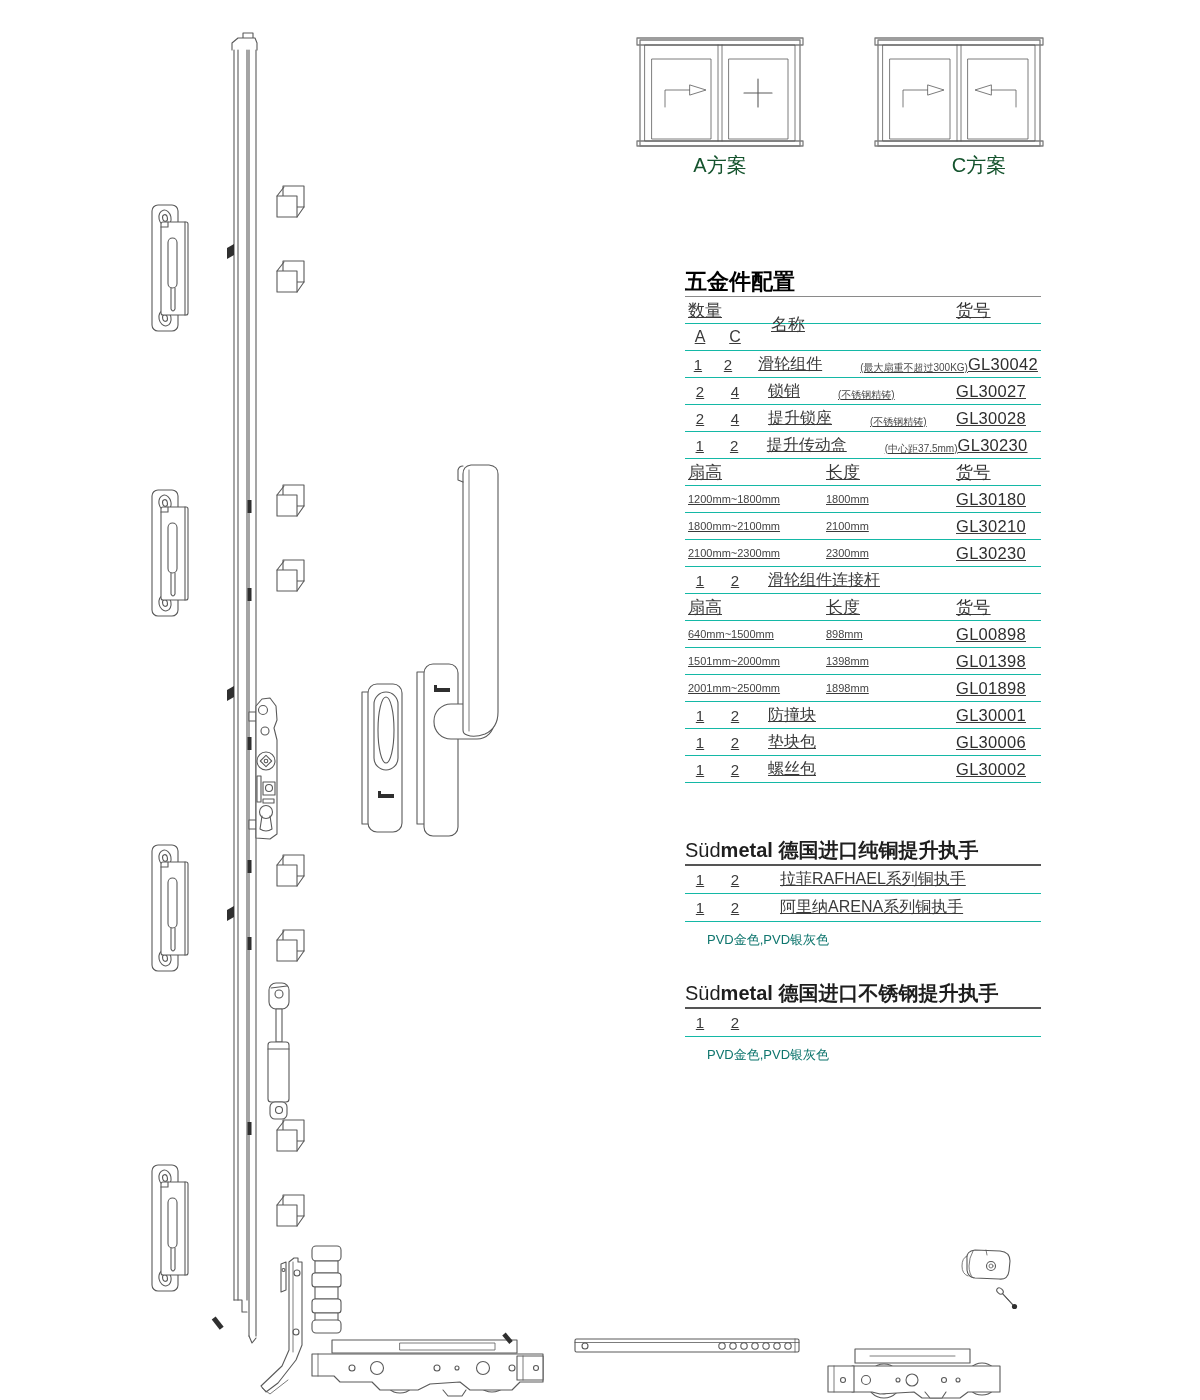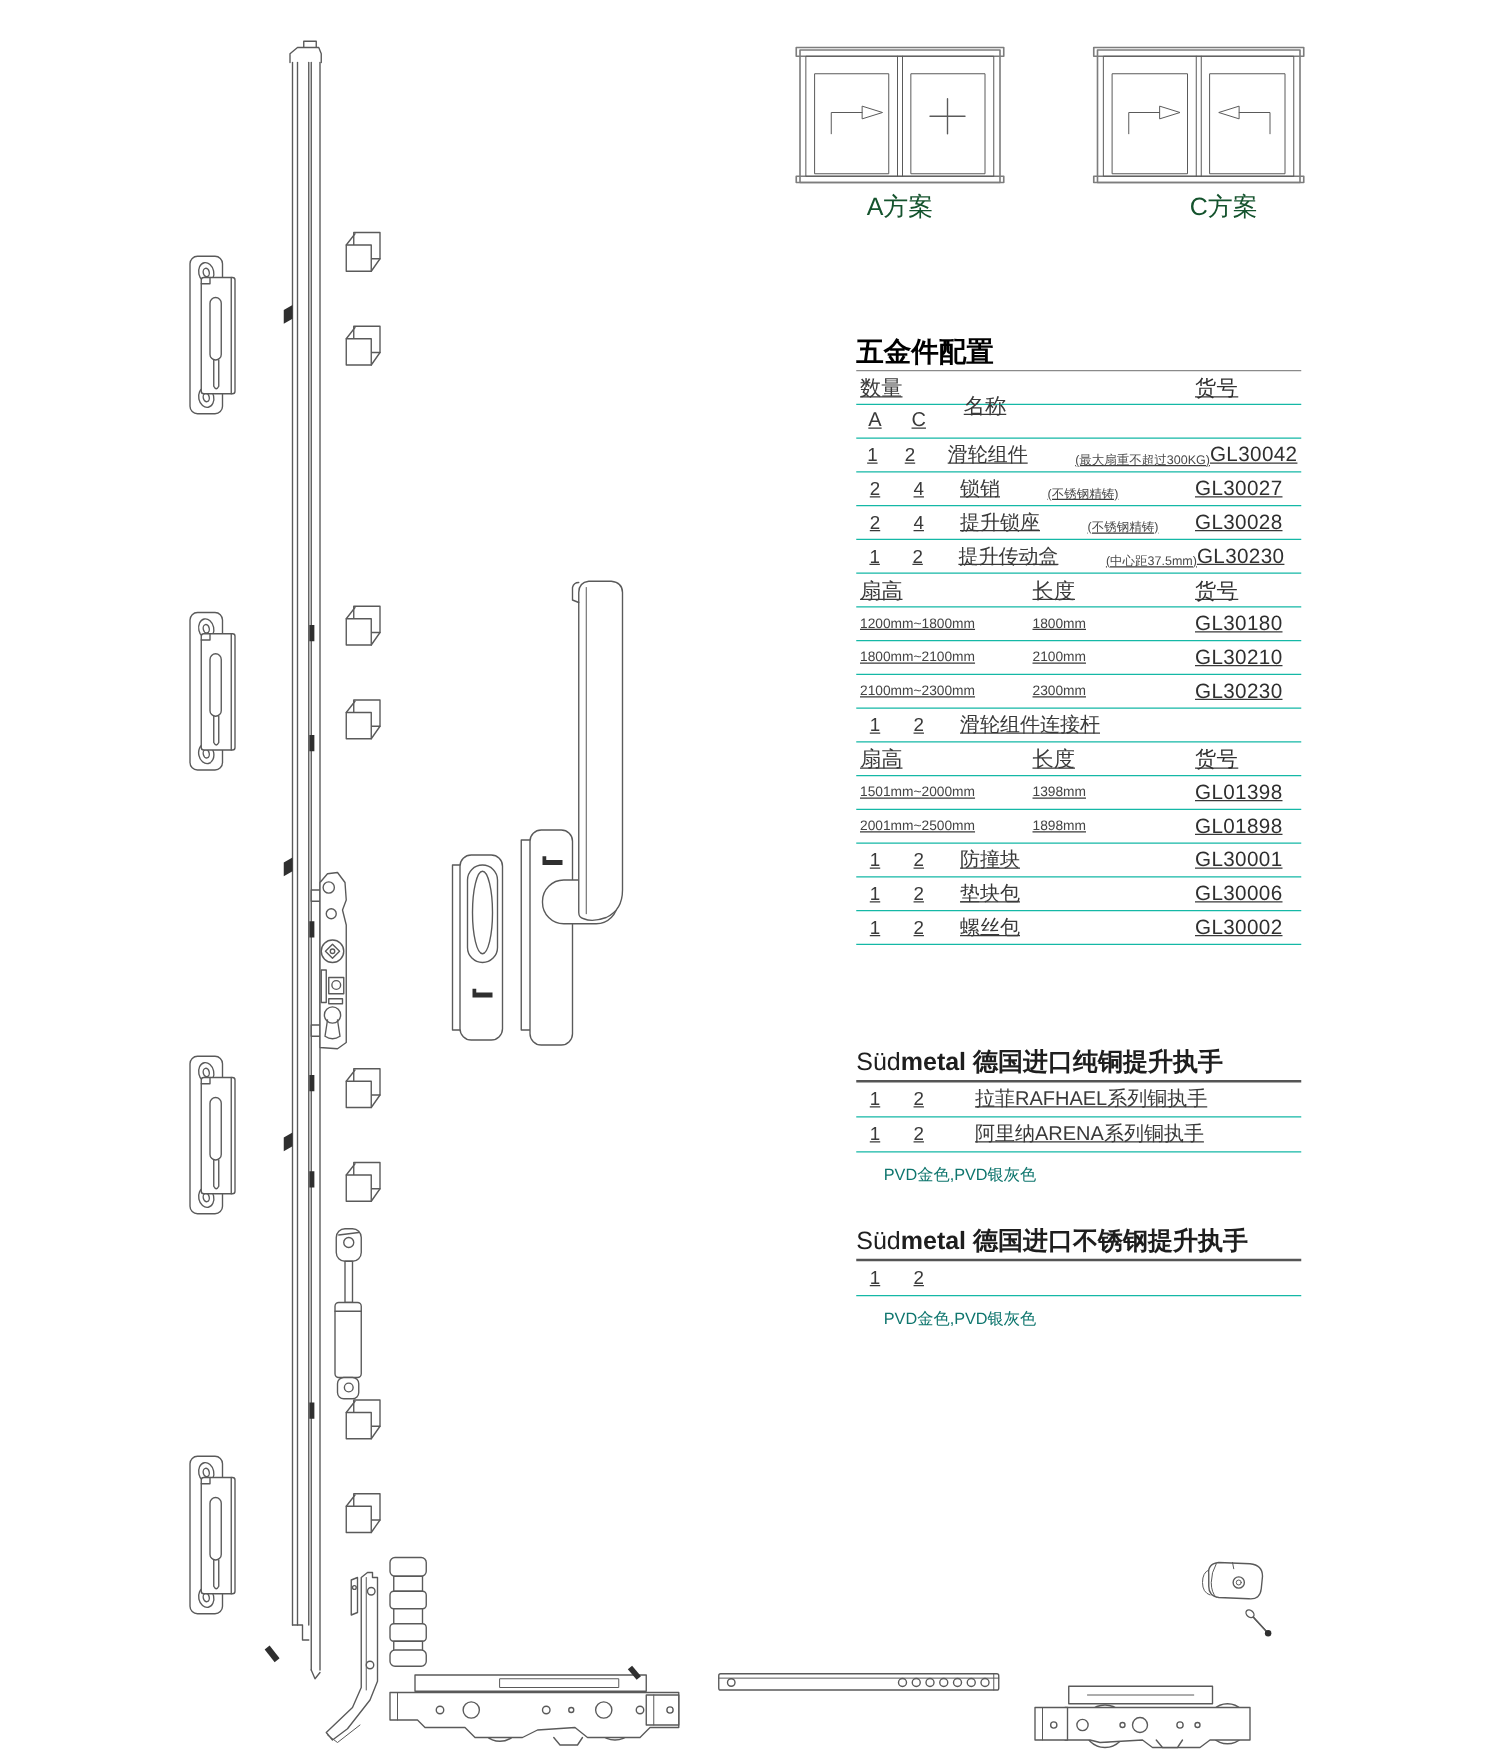--- a/index.html
+++ b/index.html
@@ -370,20 +370,25 @@
       </div>
     <div class="ccode"></div>
   </div>
 
   <div class="row">
     <div class="hfirst">扇高</div>
     <div class="hlen">长度</div>
     <div class="ccode" style="font-size:17px">货号</div>
   </div>
   <div class="row">
+    <div class="sz-range">640mm~1500mm</div>
+    <div class="sz-len">898mm</div>
+    <div class="ccode">GL00898</div>
+  </div>
+  <div class="row">
     <div class="sz-range">1501mm~2000mm</div>
     <div class="sz-len">1398mm</div>
     <div class="ccode">GL01398</div>
   </div>
   <div class="row">
     <div class="sz-range">2001mm~2500mm</div>
     <div class="sz-len">1898mm</div>
     <div class="ccode">GL01898</div>
   </div>
 

